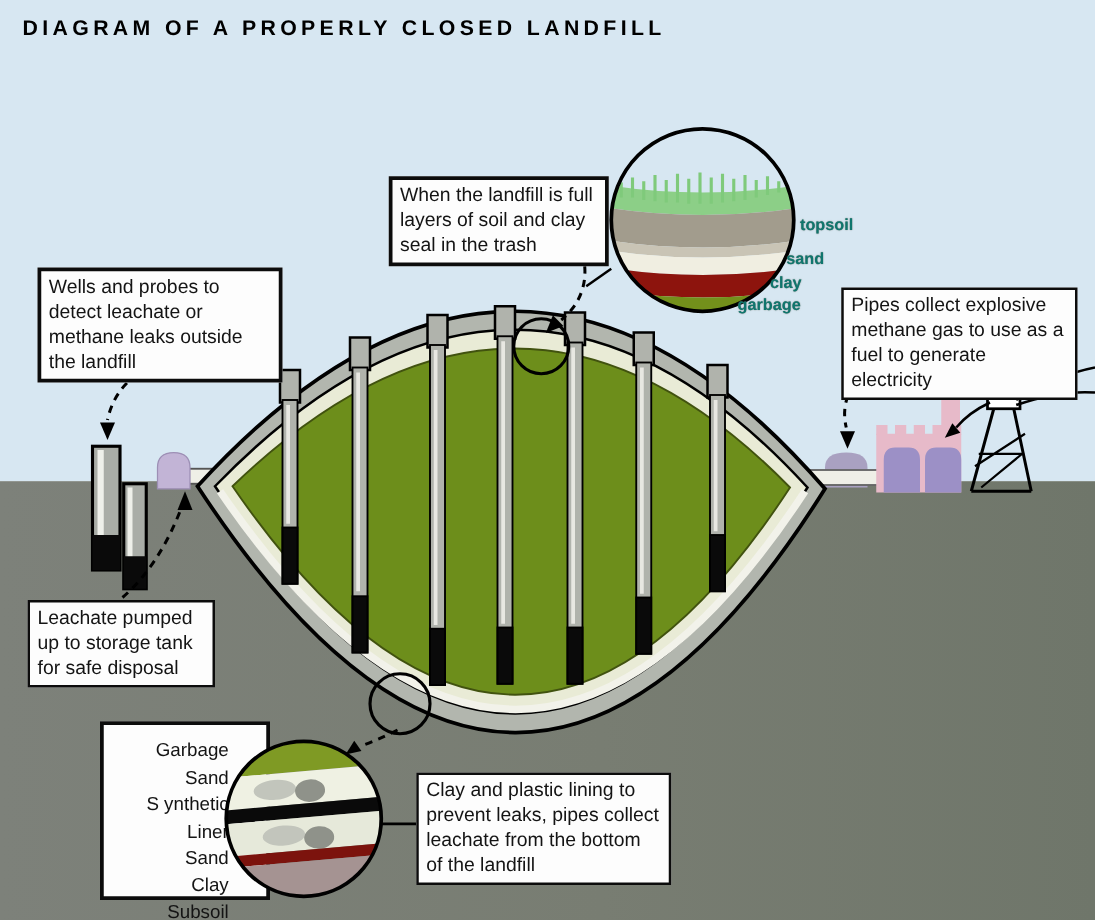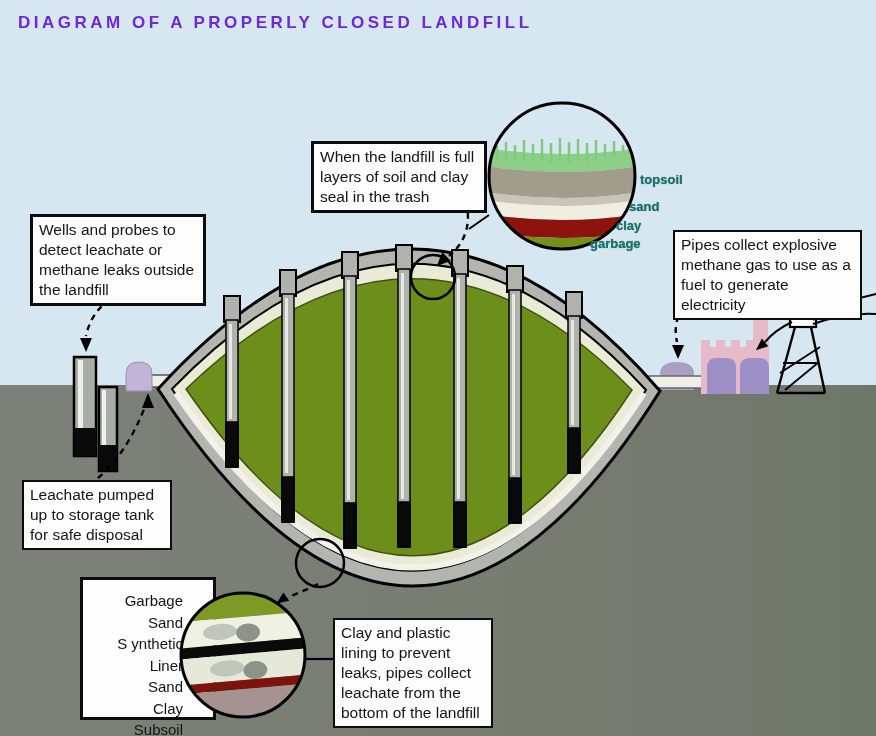--- a/index.html
+++ b/index.html
@@ -6,21 +6,21 @@
   #stage{
     position:relative;width:876px;height:736px;overflow:hidden;
     font-family:"Liberation Sans",sans-serif;
     -webkit-font-smoothing:antialiased;
   }
   .sky{position:absolute;left:0;top:0;width:876px;height:385px;background:#d7e7f2;}
   .ground{position:absolute;left:0;top:385px;width:876px;height:351px;
     background:linear-gradient(90deg,#7d817a 0%,#787d72 55%,#6f766a 100%);}
   .title{
     position:absolute;left:18px;top:13px;z-index:6;
-    font-size:17px;font-weight:800;letter-spacing:3.5px;color:#6d28d9;
+    font-size:17px;font-weight:800;letter-spacing:3.5px;color:#000000;
   }
   svg.art{position:absolute;left:0;top:0;z-index:3;pointer-events:none;}
   .callout{
     position:absolute;z-index:5;background:#fdfdfd;border:3px solid #0c0c0c;
     color:#141414;font-size:15.5px;line-height:20px;padding:3px 6px;box-sizing:border-box;
   }
   .thin{border-width:2px;}
   .base-labels{
     position:absolute;z-index:1;background:#fdfdfd;border:3px solid #0c0c0c;
     box-sizing:border-box;left:80px;top:577px;width:136px;height:143px;
@@ -214,24 +214,24 @@
       <path d="M 489 215 L 469 229" stroke-width="2"></path>
       <polygon points="0,9 -6,-5 6,-5" transform="translate(443,260) rotate(45)" fill="#000" stroke="none"></polygon>
       <path d="M 700 292 Q 670 312 677 342" stroke-width="2.4" stroke-dasharray="6 5"></path>
       <polygon points="672,345 684,345 678,359" fill="#000" stroke="none"></polygon>
       <path d="M 318 584 Q 302 592 288 597" stroke-width="2.4" stroke-dasharray="6 5"></path>
       <polygon points="0,8 -5,-4 5,-4" transform="translate(283,599) rotate(55)" fill="#000" stroke="none"></polygon>
       <path d="M 304 659 L 333 659" stroke-width="2.2"></path>
     </g>
   </svg>
 
-  <div class="callout" style="left:30px;top:214px;width:176px;">Wells and probes to detect leachate or methane leaks outside the landfill</div>
+  <div class="callout" style="left:30px;top:214px;width:196px;">Wells and probes to detect leachate or methane leaks outside the landfill</div>
   <div class="callout" style="left:311px;top:141px;width:176px;">When the landfill is full layers of soil and clay seal in the trash</div>
   <div class="callout thin" style="left:673px;top:230px;width:189px;">Pipes collect explosive methane gas to use as a fuel to generate electricity</div>
   <div class="callout thin" style="left:22px;top:480px;width:150px;">Leachate pumped up to storage tank for safe disposal</div>
-  <div class="callout thin" style="left:333px;top:618px;width:160px;">Clay and plastic lining to prevent leaks, pipes collect leachate from the bottom of the landfill</div>
+  <div class="callout thin" style="left:333px;top:618px;width:204px;">Clay and plastic lining to prevent leaks, pipes collect leachate from the bottom of the landfill</div>
 
   <span class="cap-label" style="left:640px;top:172px;">topsoil</span>
   <span class="cap-label" style="left:629px;top:199px;">sand</span>
   <span class="cap-label" style="left:616px;top:218px;">clay</span>
   <span class="cap-label" style="left:590px;top:236px;">garbage</span>
 
 </div>
 
 </body></html>

